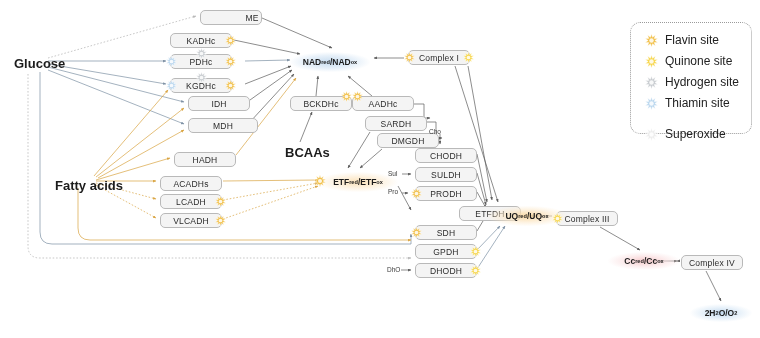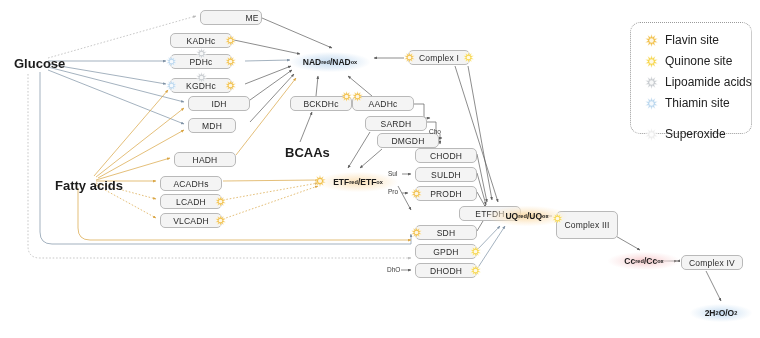--- a/index.html
+++ b/index.html
@@ -136,38 +136,38 @@
       <path d="M706,271 L721,301" stroke="#5c5c5c" marker-end="url(#aK)"></path>
     </g>
   </svg>
 
   <div id="nodes">
       <div class="node" style="left: 200px; top: 10px; width: 62px; height: 15px; padding-left: 42px;">ME</div>
       <div class="node" style="left: 170px; top: 33px; width: 62px; height: 15px;">KADHc</div>
       <div class="node" style="left: 170px; top: 54px; width: 62px; height: 15px;">PDHc</div>
       <div class="node" style="left: 170px; top: 78px; width: 62px; height: 15px;">KGDHc</div>
       <div class="node" style="left: 188px; top: 96px; width: 62px; height: 15px;">IDH</div>
-      <div class="node" style="left: 188px; top: 118px; width: 48px; height: 15px;">MDH</div>
+      <div class="node" style="left: 188px; top: 118px; width: 70px; height: 15px;">MDH</div>
       <div class="node" style="left: 174px; top: 152px; width: 62px; height: 15px;">HADH</div>
       <div class="node" style="left: 160px; top: 176px; width: 62px; height: 15px;">ACADHs</div>
       <div class="node" style="left: 160px; top: 194px; width: 62px; height: 15px;">LCADH</div>
       <div class="node" style="left: 160px; top: 213px; width: 62px; height: 15px;">VLCADH</div>
       <div class="node" style="left: 290px; top: 96px; width: 62px; height: 15px;">BCKDHc</div>
       <div class="node" style="left: 352px; top: 96px; width: 62px; height: 15px;">AADHc</div>
       <div class="node" style="left: 365px; top: 116px; width: 62px; height: 15px;">SARDH</div>
       <div class="node" style="left: 377px; top: 133px; width: 62px; height: 15px;">DMGDH</div>
       <div class="node" style="left: 415px; top: 148px; width: 62px; height: 15px;">CHODH</div>
       <div class="node" style="left: 415px; top: 167px; width: 62px; height: 15px;">SULDH</div>
       <div class="node" style="left: 415px; top: 186px; width: 62px; height: 15px;">PRODH</div>
       <div class="node" style="left: 415px; top: 206px; width: 62px; height: 15px; margin-left: 44px;">ETFDH</div>
       <div class="node" style="left: 415px; top: 225px; width: 62px; height: 15px;">SDH</div>
       <div class="node" style="left: 415px; top: 244px; width: 62px; height: 15px;">GPDH</div>
       <div class="node" style="left: 415px; top: 263px; width: 62px; height: 15px;">DHODH</div>
       <div class="node" style="left: 408px; top: 50px; width: 62px; height: 15px;">Complex I</div>
-      <div class="node" style="left: 556px; top: 211px; width: 62px; height: 28px;">Complex III</div>
+      <div class="node" style="left: 556px; top: 211px; width: 62px; height: 15px;">Complex III</div>
       <div class="node" style="left: 681px; top: 255px; width: 62px; height: 15px;">Complex IV</div>
     </div>
   <div id="pools">
       <div class="pool nad" style="left: 290px; top: 52px; width: 80px; height: 20px;">NAD<sub>red</sub>/NAD<sub>ox</sub></div>
       <div class="pool etf" style="left: 318px; top: 172px; width: 80px; height: 20px;">ETF<sub>red</sub>/ETF<sub>ox</sub></div>
       <div class="pool uq" style="left: 487px; top: 206px; width: 80px; height: 20px;">UQ<sub>red</sub>/UQ<sub>ox</sub></div>
       <div class="pool cc" style="left: 608px; top: 252px; width: 72px; height: 18px;">Cc<sub>red</sub>/Cc<sub>ox</sub></div>
       <div class="pool h2o" style="left: 690px; top: 304px; width: 62px; height: 18px;">2H<sub>2</sub>O/O<sub>2</sub></div>
     </div>
   <div id="labels">
@@ -271,21 +271,21 @@
             <polygon points="6.50,0.00 7.54,3.29 10.32,1.24 9.23,4.51 12.68,4.49 9.88,6.50 12.68,8.51 9.23,8.49 10.32,11.76 7.54,9.71 6.50,13.00 5.46,9.71 2.68,11.76 3.77,8.49 0.32,8.51 3.12,6.50 0.32,4.49 3.77,4.51 2.68,1.24 5.46,3.29" fill="#f7d74e" stroke="#ffffff" stroke-width="0.4"></polygon>
             <circle cx="6.5" cy="6.5" r="2.21" fill="#ffffff" opacity="0.85"></circle>
           </svg></div>
         <span>Quinone site</span>
       </div>
       <div class="lrow" style="left: 14px; top: 52px;">
         <div class="star" style="position: relative;"><svg width="13" height="13" viewBox="0 0 13 13">
             <polygon points="6.50,0.00 7.54,3.29 10.32,1.24 9.23,4.51 12.68,4.49 9.88,6.50 12.68,8.51 9.23,8.49 10.32,11.76 7.54,9.71 6.50,13.00 5.46,9.71 2.68,11.76 3.77,8.49 0.32,8.51 3.12,6.50 0.32,4.49 3.77,4.51 2.68,1.24 5.46,3.29" fill="#c9cdd1" stroke="#ffffff" stroke-width="0.4"></polygon>
             <circle cx="6.5" cy="6.5" r="2.21" fill="#ffffff" opacity="0.85"></circle>
           </svg></div>
-        <span>Lipoamide acids</span>
+        <span>Hydrogen site</span>
       </div>
       <div class="lrow" style="left: 14px; top: 73px;">
         <div class="star" style="position: relative;"><svg width="13" height="13" viewBox="0 0 13 13">
             <polygon points="6.50,0.00 7.54,3.29 10.32,1.24 9.23,4.51 12.68,4.49 9.88,6.50 12.68,8.51 9.23,8.49 10.32,11.76 7.54,9.71 6.50,13.00 5.46,9.71 2.68,11.76 3.77,8.49 0.32,8.51 3.12,6.50 0.32,4.49 3.77,4.51 2.68,1.24 5.46,3.29" fill="#bcd8ef" stroke="#ffffff" stroke-width="0.4"></polygon>
             <circle cx="6.5" cy="6.5" r="2.21" fill="#ffffff" opacity="0.85"></circle>
           </svg></div>
         <span>Thiamin site</span>
       </div>
       <div class="lrow" style="left: 14px; top: 104px;">
         <div class="star" style="position: relative;"><svg width="13" height="13" viewBox="0 0 13 13">

